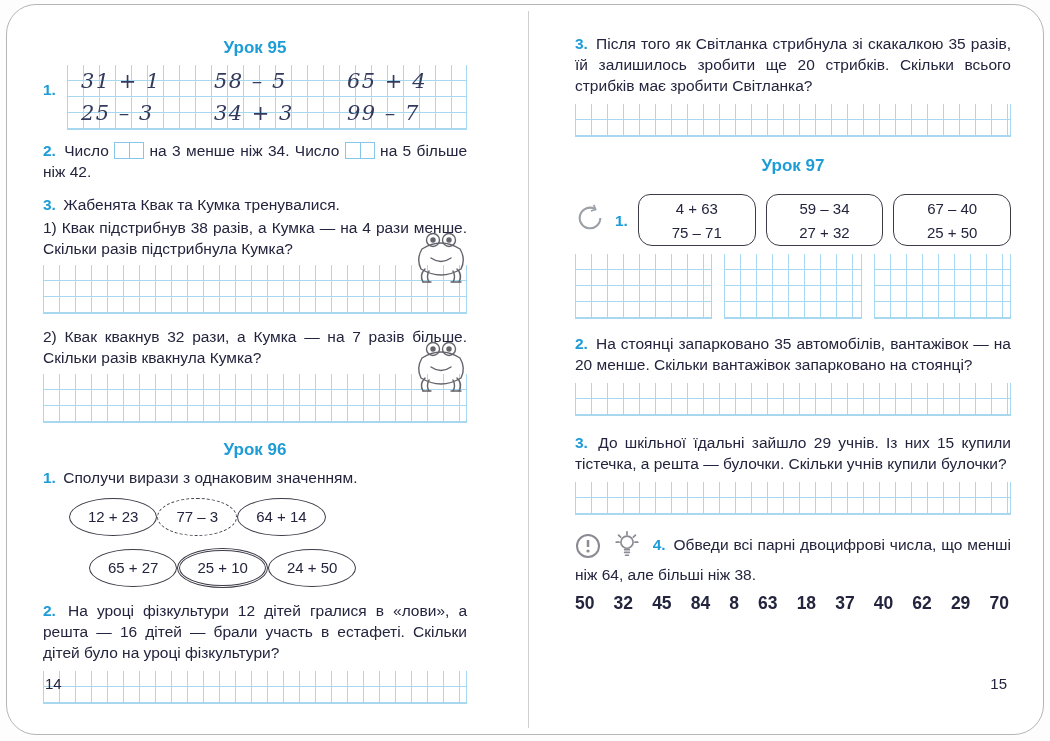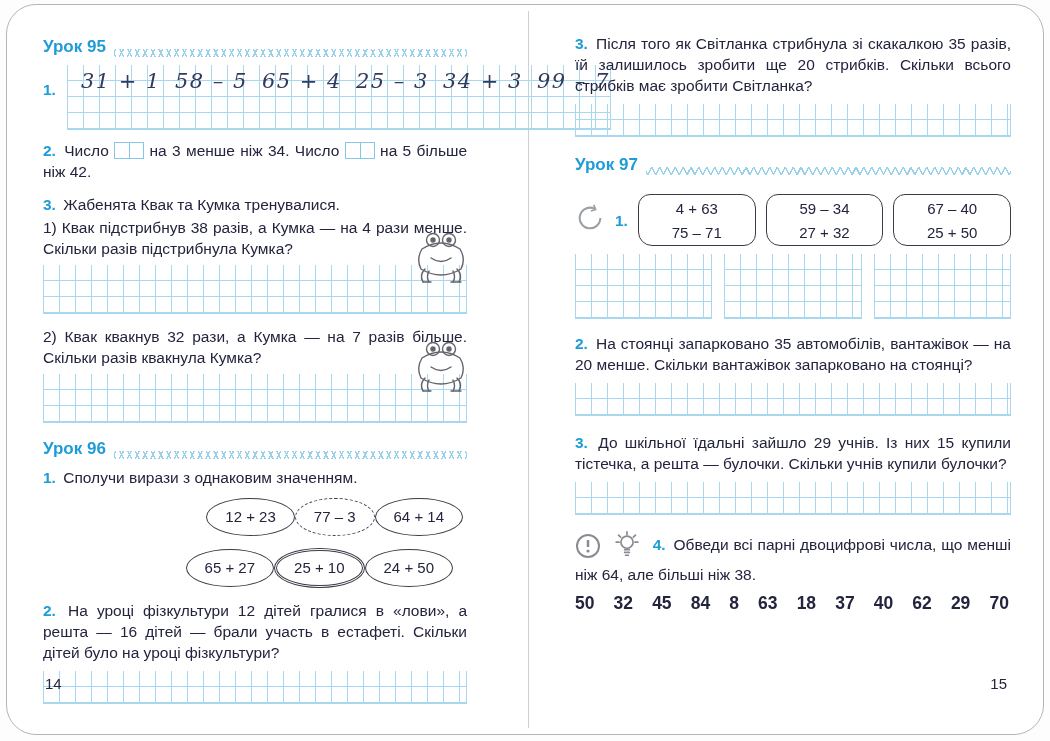--- a/index.html
+++ b/index.html
@@ -16,21 +16,21 @@
   }
   .sheet{
     position:absolute;inset:4px 6px 6px 6px;background:#fff;
     border:1.5px solid #b5b5b5;border-radius:30px;overflow:hidden;
   }
   .divider{position:absolute;left:521px;top:6px;bottom:6px;width:1px;background:#cfcfcf;}
   .col{position:absolute;font-size:15.5px;line-height:21px;}
   .col-left{left:36px;top:32px;width:424px;}
   .col-right{left:568px;top:28px;width:436px;}
 
-  .lesson-head{display:flex;align-items:flex-end;margin-bottom:8px;height:20px;}
+  .lesson-head{display:flex;align-items:center;margin-bottom:8px;height:20px;flex-direction:column;}
   .lesson-title{color:var(--accent);font-weight:bold;font-size:17px;white-space:nowrap;}
   .chain{
     flex:1;height:8px;margin-left:8px;opacity:.9;
     background-image:
       repeating-linear-gradient(63deg, transparent 0 1px, #8fcbe8 1px 2.4px, transparent 2.4px 7px),
       repeating-linear-gradient(-63deg, transparent 0 1px, #8fcbe8 1px 2.4px, transparent 2.4px 7px);
   }
 
   .para{margin:0 0 10px;text-align:justify;}
   .mb2{margin-bottom:2px;} .mb6{margin-bottom:6px;} .mb8{margin-bottom:8px;}
@@ -43,35 +43,35 @@
       repeating-linear-gradient(0deg, var(--gridline) 0 1px, transparent 1px 16px);
     border-right:1px solid var(--gridline);
     border-bottom:1px solid var(--gridline);
   }
   .g2{height:33px;} .g3{height:49px;} .g4{height:65px;}
   .gridwrap{position:relative;}
   .frog{position:absolute;right:-2px;top:-34px;z-index:2;}
 
   .exrow{display:flex;align-items:flex-start;gap:8px;margin-bottom:10px;}
   .exrow .enum{padding-top:14px;}
-  .handgrid{flex:1;display:flex;flex-direction:row;}
+  .handgrid{flex:1;display:flex;flex-direction:column;}
   .handrow{display:flex;height:32px;align-items:center;}
   .handrow span{
     flex:1;padding-left:14px;
     font-family:"DejaVu Serif", serif;font-style:italic;
     font-size:21px;letter-spacing:1.5px;color:#333a5c;white-space:nowrap;
   }
 
   .answer-box{
     display:inline-block;width:30px;height:17px;vertical-align:-3px;
     border:1.2px solid #86c6e8;
     background:linear-gradient(90deg, transparent 14px, #86c6e8 14px, #86c6e8 15px, transparent 15px);
   }
 
-  .ovalrow{display:flex;justify-content:flex-end;align-items:center;margin-bottom:12px;}
+  .ovalrow{display:flex;justify-content:flex-start;align-items:center;margin-bottom:12px;}
   .ovalrow.r1{padding:0 4px 0 26px;}
   .ovalrow.r2{padding:0 14px 0 46px;}
   .oval{
     border:1.6px solid var(--frame);border-radius:50%;
     padding:7px 18px 8px;white-space:nowrap;font-size:15px;
   }
   .oval.dashed{border-style:dashed;}
   .oval.double{border:3px double var(--frame);padding:6px 17px 7px;}
 
   .scrollrow{display:flex;align-items:center;gap:10px;margin-bottom:8px;}

